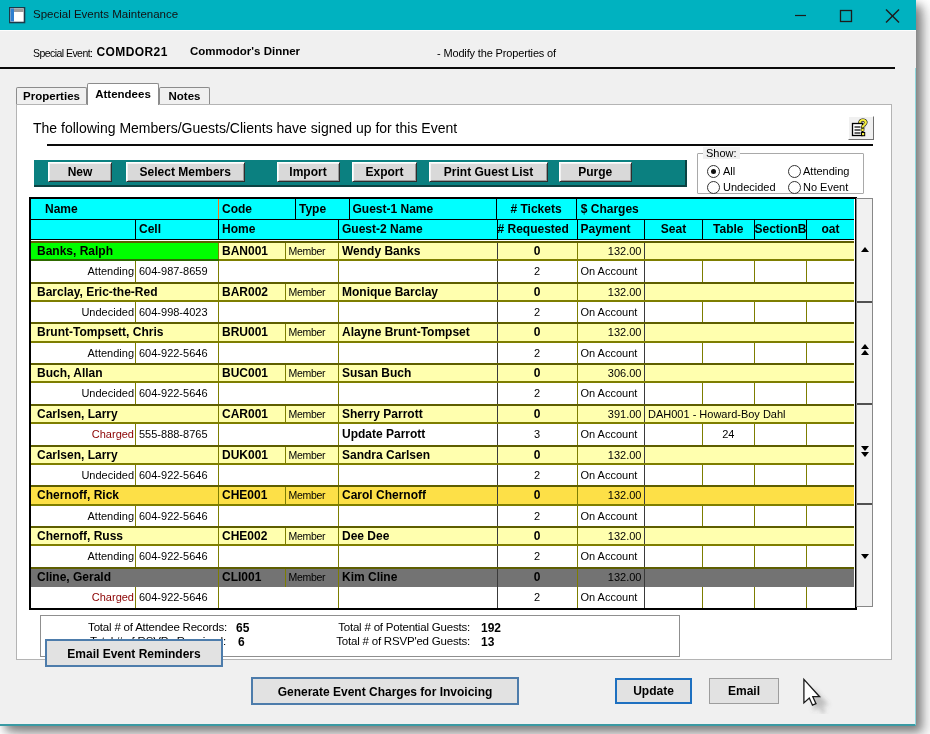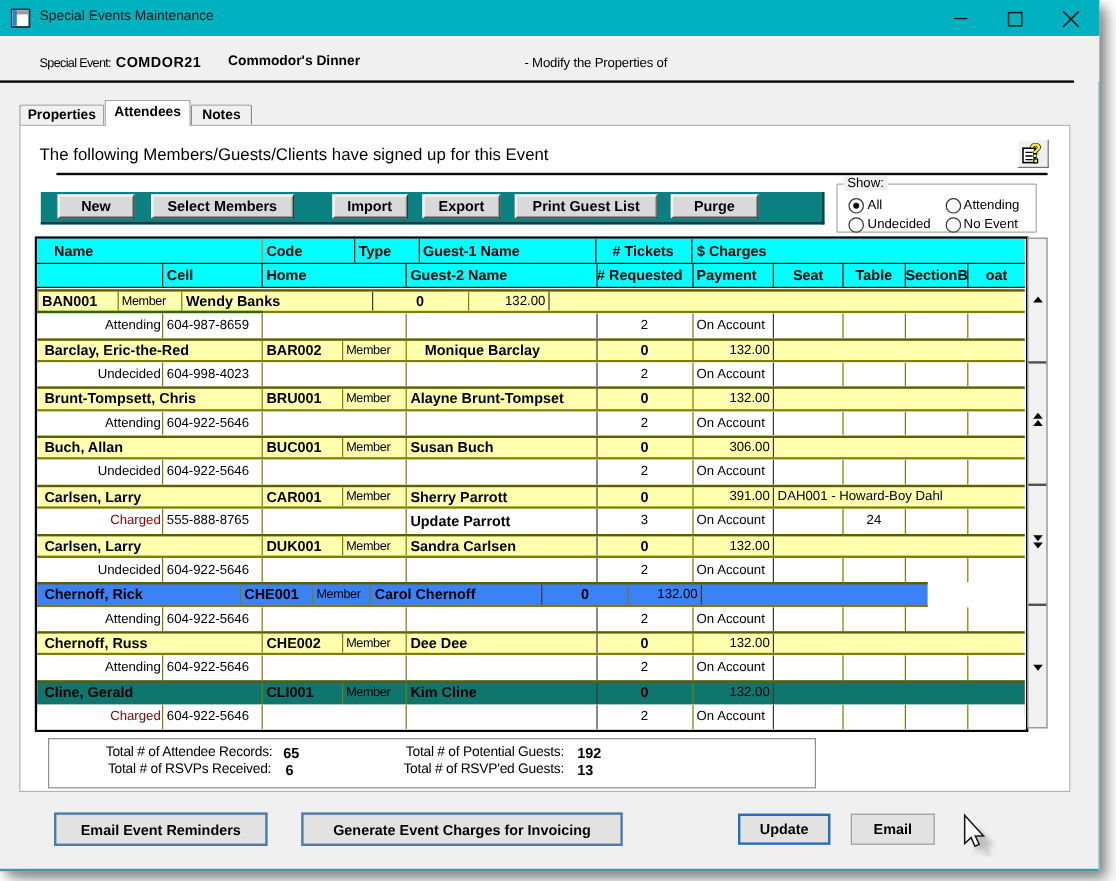--- a/index.html
+++ b/index.html
@@ -104,20 +104,21 @@
         <div class="cell" style="width:120px;border-left:1px solid #000;padding-left:3px;line-height:19px">Home</div>
         <div class="cell" style="width:158.5px;border-left:1px solid #000;padding-left:3px;line-height:19px">Guest-2 Name</div>
         <div class="cell" style="width:80px;border-left:1px solid #000;line-height:19px"># Requested</div>
         <div class="cell" style="width:67.5px;border-left:1px solid #000;padding-left:3px;line-height:19px">Payment</div>
         <div class="cell" style="width:58px;border-left:1px solid #000;text-align:center;line-height:19px">Seat</div>
         <div class="cell" style="width:51.5px;border-left:1px solid #000;text-align:center;line-height:19px">Table</div>
         <div class="cell" style="width:52.5px;border-left:1px solid #000;text-align:center;line-height:19px">SectionB</div>
         <div class="cell" style="width:48px;border-left:1px solid #000;text-align:center;line-height:19px">oat</div>
       </div>
       <div class="trow" style="top:41.90px;width:823px;height:20.37px;background:#ffffae;border-top:2px solid #5e5e00;border-bottom:2px solid #7e7e00">
+        <div class="cell b11" style="width:187px;background:#00ff00;padding-left:6px;line-height:16px">Banks, Ralph</div>
         <div class="cell b11" style="width:66.5px;border-left:1px solid #7d7d00;padding-left:3px;line-height:16px">BAN001</div>
         <div class="cell t105" style="width:53.5px;border-left:1px solid #7d7d00;padding-left:3px;line-height:16px">Member</div>
         <div class="cell b11" style="width:158.5px;border-left:1px solid #7d7d00;padding-left:3px;line-height:16px">Wendy Banks</div>
         <div class="cell b11" style="width:80px;border-left:1px solid #3a3a3a;text-align:center;line-height:16px">0</div>
         <div class="cell t11" style="width:67.5px;border-left:1px solid #7d7d00;text-align:right;padding-right:2.5px;line-height:16px">132.00</div>
         <div class="cell t11" style="width:210px;border-left:1px solid #3a3a3a;padding-left:3px;line-height:16px"></div>
       </div>
       <div class="trow" style="top:62.27px;width:823px;height:20.37px;background:#ffffff">
         <div class="cell t11" style="width:104px;text-align:right;padding-right:1px;line-height:20px">Attending</div>
         <div class="cell t11" style="width:83px;border-left:1px solid #7d7d00;padding-left:3px;line-height:20px">604-987-8659</div>
@@ -127,21 +128,21 @@
         <div class="cell t11" style="width:67.5px;border-left:1px solid #7d7d00;padding-left:3px;line-height:20px">On Account</div>
         <div class="cell t11" style="width:58px;border-left:1px solid #3a3a3a;line-height:20px"></div>
         <div class="cell t11" style="width:51.5px;border-left:1px solid #7d7d00;text-align:center;line-height:20px"></div>
         <div class="cell t11" style="width:52.5px;border-left:1px solid #7d7d00;line-height:20px"></div>
         <div class="cell t11" style="width:48px;border-left:1px solid #7d7d00;line-height:20px"></div>
       </div>
       <div class="trow" style="top:82.64px;width:823px;height:20.37px;background:#ffffae;border-top:2px solid #5e5e00;border-bottom:2px solid #7e7e00">
         <div class="cell b11" style="width:187px;padding-left:6px;line-height:16px">Barclay, Eric-the-Red</div>
         <div class="cell b11" style="width:66.5px;border-left:1px solid #7d7d00;padding-left:3px;line-height:16px">BAR002</div>
         <div class="cell t105" style="width:53.5px;border-left:1px solid #7d7d00;padding-left:3px;line-height:16px">Member</div>
-        <div class="cell b11" style="width:158.5px;border-left:1px solid #7d7d00;padding-left:15px;line-height:16px">Monique Barclay</div>
+        <div class="cell b11" style="width:158.5px;border-left:1px solid #7d7d00;padding-left:3px;line-height:16px">Monique Barclay</div>
         <div class="cell b11" style="width:80px;border-left:1px solid #3a3a3a;text-align:center;line-height:16px">0</div>
         <div class="cell t11" style="width:67.5px;border-left:1px solid #7d7d00;text-align:right;padding-right:2.5px;line-height:16px">132.00</div>
         <div class="cell t11" style="width:210px;border-left:1px solid #3a3a3a;padding-left:3px;line-height:16px"></div>
       </div>
       <div class="trow" style="top:103.01px;width:823px;height:20.37px;background:#ffffff">
         <div class="cell t11" style="width:104px;text-align:right;padding-right:1px;line-height:20px">Undecided</div>
         <div class="cell t11" style="width:83px;border-left:1px solid #7d7d00;padding-left:3px;line-height:20px">604-998-4023</div>
         <div class="cell t11" style="width:120px;border-left:1px solid #7d7d00;line-height:20px"></div>
         <div class="cell b11" style="width:158.5px;border-left:1px solid #7d7d00;padding-left:3px;line-height:20px"></div>
         <div class="cell t11" style="width:80px;border-left:1px solid #3a3a3a;text-align:center;line-height:20px">2</div>
@@ -228,21 +229,21 @@
         <div class="cell t11" style="width:83px;border-left:1px solid #7d7d00;padding-left:3px;line-height:20px">604-922-5646</div>
         <div class="cell t11" style="width:120px;border-left:1px solid #7d7d00;line-height:20px"></div>
         <div class="cell b11" style="width:158.5px;border-left:1px solid #7d7d00;padding-left:3px;line-height:20px"></div>
         <div class="cell t11" style="width:80px;border-left:1px solid #3a3a3a;text-align:center;line-height:20px">2</div>
         <div class="cell t11" style="width:67.5px;border-left:1px solid #7d7d00;padding-left:3px;line-height:20px">On Account</div>
         <div class="cell t11" style="width:58px;border-left:1px solid #3a3a3a;line-height:20px"></div>
         <div class="cell t11" style="width:51.5px;border-left:1px solid #7d7d00;text-align:center;line-height:20px"></div>
         <div class="cell t11" style="width:52.5px;border-left:1px solid #7d7d00;line-height:20px"></div>
         <div class="cell t11" style="width:48px;border-left:1px solid #7d7d00;line-height:20px"></div>
       </div>
-      <div class="trow" style="top:286.34px;width:742px;height:20.37px;background:#3b82f6;border-top:2px solid #5e5e00;border-bottom:2px solid #7e7e00">
+      <div class="trow" style="top:286.34px;width:823px;height:20.37px;background:#fde047;border-top:2px solid #5e5e00;border-bottom:2px solid #7e7e00">
         <div class="cell b11" style="width:187px;padding-left:6px;line-height:16px">Chernoff, Rick</div>
         <div class="cell b11" style="width:66.5px;border-left:1px solid #7d7d00;padding-left:3px;line-height:16px">CHE001</div>
         <div class="cell t105" style="width:53.5px;border-left:1px solid #7d7d00;padding-left:3px;line-height:16px">Member</div>
         <div class="cell b11" style="width:158.5px;border-left:1px solid #7d7d00;padding-left:3px;line-height:16px">Carol Chernoff</div>
         <div class="cell b11" style="width:80px;border-left:1px solid #3a3a3a;text-align:center;line-height:16px">0</div>
         <div class="cell t11" style="width:67.5px;border-left:1px solid #7d7d00;text-align:right;padding-right:2.5px;line-height:16px">132.00</div>
         <div class="cell t11" style="width:210px;border-left:1px solid #3a3a3a;padding-left:3px;line-height:16px"></div>
       </div>
       <div class="trow" style="top:306.71px;width:823px;height:20.37px;background:#ffffff">
         <div class="cell t11" style="width:104px;text-align:right;padding-right:1px;line-height:20px">Attending</div>
@@ -270,21 +271,21 @@
         <div class="cell t11" style="width:83px;border-left:1px solid #7d7d00;padding-left:3px;line-height:20px">604-922-5646</div>
         <div class="cell t11" style="width:120px;border-left:1px solid #7d7d00;line-height:20px"></div>
         <div class="cell b11" style="width:158.5px;border-left:1px solid #7d7d00;padding-left:3px;line-height:20px"></div>
         <div class="cell t11" style="width:80px;border-left:1px solid #3a3a3a;text-align:center;line-height:20px">2</div>
         <div class="cell t11" style="width:67.5px;border-left:1px solid #7d7d00;padding-left:3px;line-height:20px">On Account</div>
         <div class="cell t11" style="width:58px;border-left:1px solid #3a3a3a;line-height:20px"></div>
         <div class="cell t11" style="width:51.5px;border-left:1px solid #7d7d00;text-align:center;line-height:20px"></div>
         <div class="cell t11" style="width:52.5px;border-left:1px solid #7d7d00;line-height:20px"></div>
         <div class="cell t11" style="width:48px;border-left:1px solid #7d7d00;line-height:20px"></div>
       </div>
-      <div class="trow" style="top:367.82px;width:823px;height:30px;background:#0f766e;border-top:2px solid #5e5e00;border-bottom:2px solid #7e7e00">
+      <div class="trow" style="top:367.82px;width:823px;height:30px;background:#737373;border-top:2px solid #5e5e00;border-bottom:2px solid #7e7e00">
         <div class="cell b11" style="width:187px;padding-left:6px;line-height:16px">Cline, Gerald</div>
         <div class="cell b11" style="width:66.5px;border-left:1px solid #7d7d00;padding-left:3px;line-height:16px">CLI001</div>
         <div class="cell t105" style="width:53.5px;border-left:1px solid #7d7d00;padding-left:3px;line-height:16px">Member</div>
         <div class="cell b11" style="width:158.5px;border-left:1px solid #7d7d00;padding-left:3px;line-height:16px">Kim Cline</div>
         <div class="cell b11" style="width:80px;border-left:1px solid #3a3a3a;text-align:center;line-height:16px">0</div>
         <div class="cell t11" style="width:67.5px;border-left:1px solid #7d7d00;text-align:right;padding-right:2.5px;line-height:16px">132.00</div>
         <div class="cell t11" style="width:210px;border-left:1px solid #3a3a3a;padding-left:3px;line-height:16px"></div>
       </div>
       <div class="trow" style="top:388.19px;width:823px;height:20.37px;background:#ffffff">
         <div class="cell t11" style="width:104px;color:#8b0000;text-align:right;padding-right:1px;line-height:20px">Charged</div>
@@ -313,21 +314,21 @@
     </div>
     <div class="abs" style="left:40px;top:615px;width:640px;height:42px;border:1px solid #8f8f8f"></div>
     <div class="tt abs" style="left:60px;top:621px;width:167px;text-align:right">Total # of Attendee Records:</div>
     <div class="b11 abs" style="left:236px;top:621px">65</div>
     <div class="tt abs" style="left:60px;top:635px;width:166px;text-align:right">Total # of RSVPs Received:</div>
     <div class="b11 abs" style="left:238px;top:635px">6</div>
     <div class="tt abs" style="left:320px;top:621px;width:150px;text-align:right">Total # of Potential Guests:</div>
     <div class="b11 abs" style="left:481px;top:621px">192</div>
     <div class="tt abs" style="left:320px;top:635px;width:150px;text-align:right">Total # of RSVP'ed Guests:</div>
     <div class="b11 abs" style="left:481px;top:635px">13</div>
-    <div class="bbtn" style="left:45px;top:677px;width:178px;height:28px;line-height:26px;border:2px solid #4d7cab">Email Event Reminders</div>
+    <div class="bbtn" style="left:45px;top:639px;width:178px;height:28px;line-height:26px;border:2px solid #4d7cab">Email Event Reminders</div>
     <div class="bbtn" style="left:251px;top:677px;width:268px;height:28px;line-height:26px;border:2px solid #4d7cab">Generate Event Charges for Invoicing</div>
     <div class="bbtn" style="left:615px;top:678px;width:77px;height:26px;line-height:23px;border:2px solid #1e70c0">Update</div>
     <div class="bbtn" style="left:709px;top:678px;width:70px;height:26px;line-height:24px;border:1px solid #9d9d9d">Email</div>
     <svg class="abs" style="left:796px;top:672px;z-index:30" width="40" height="42">
       <polygon points="12.9,12.4 12.9,35.9 18.3,31 21.5,38.2 25,36.7 21.8,29.7 28.6,29.7" fill="rgba(90,90,90,0.33)" transform="translate(4.5,3.5)" filter="url(#b)"></polygon>
       <defs>
         <filter id="b" x="-30%" y="-30%" width="180%" height="180%">
           <feGaussianBlur stdDeviation="2.2"></feGaussianBlur>
         </filter>
       </defs>

